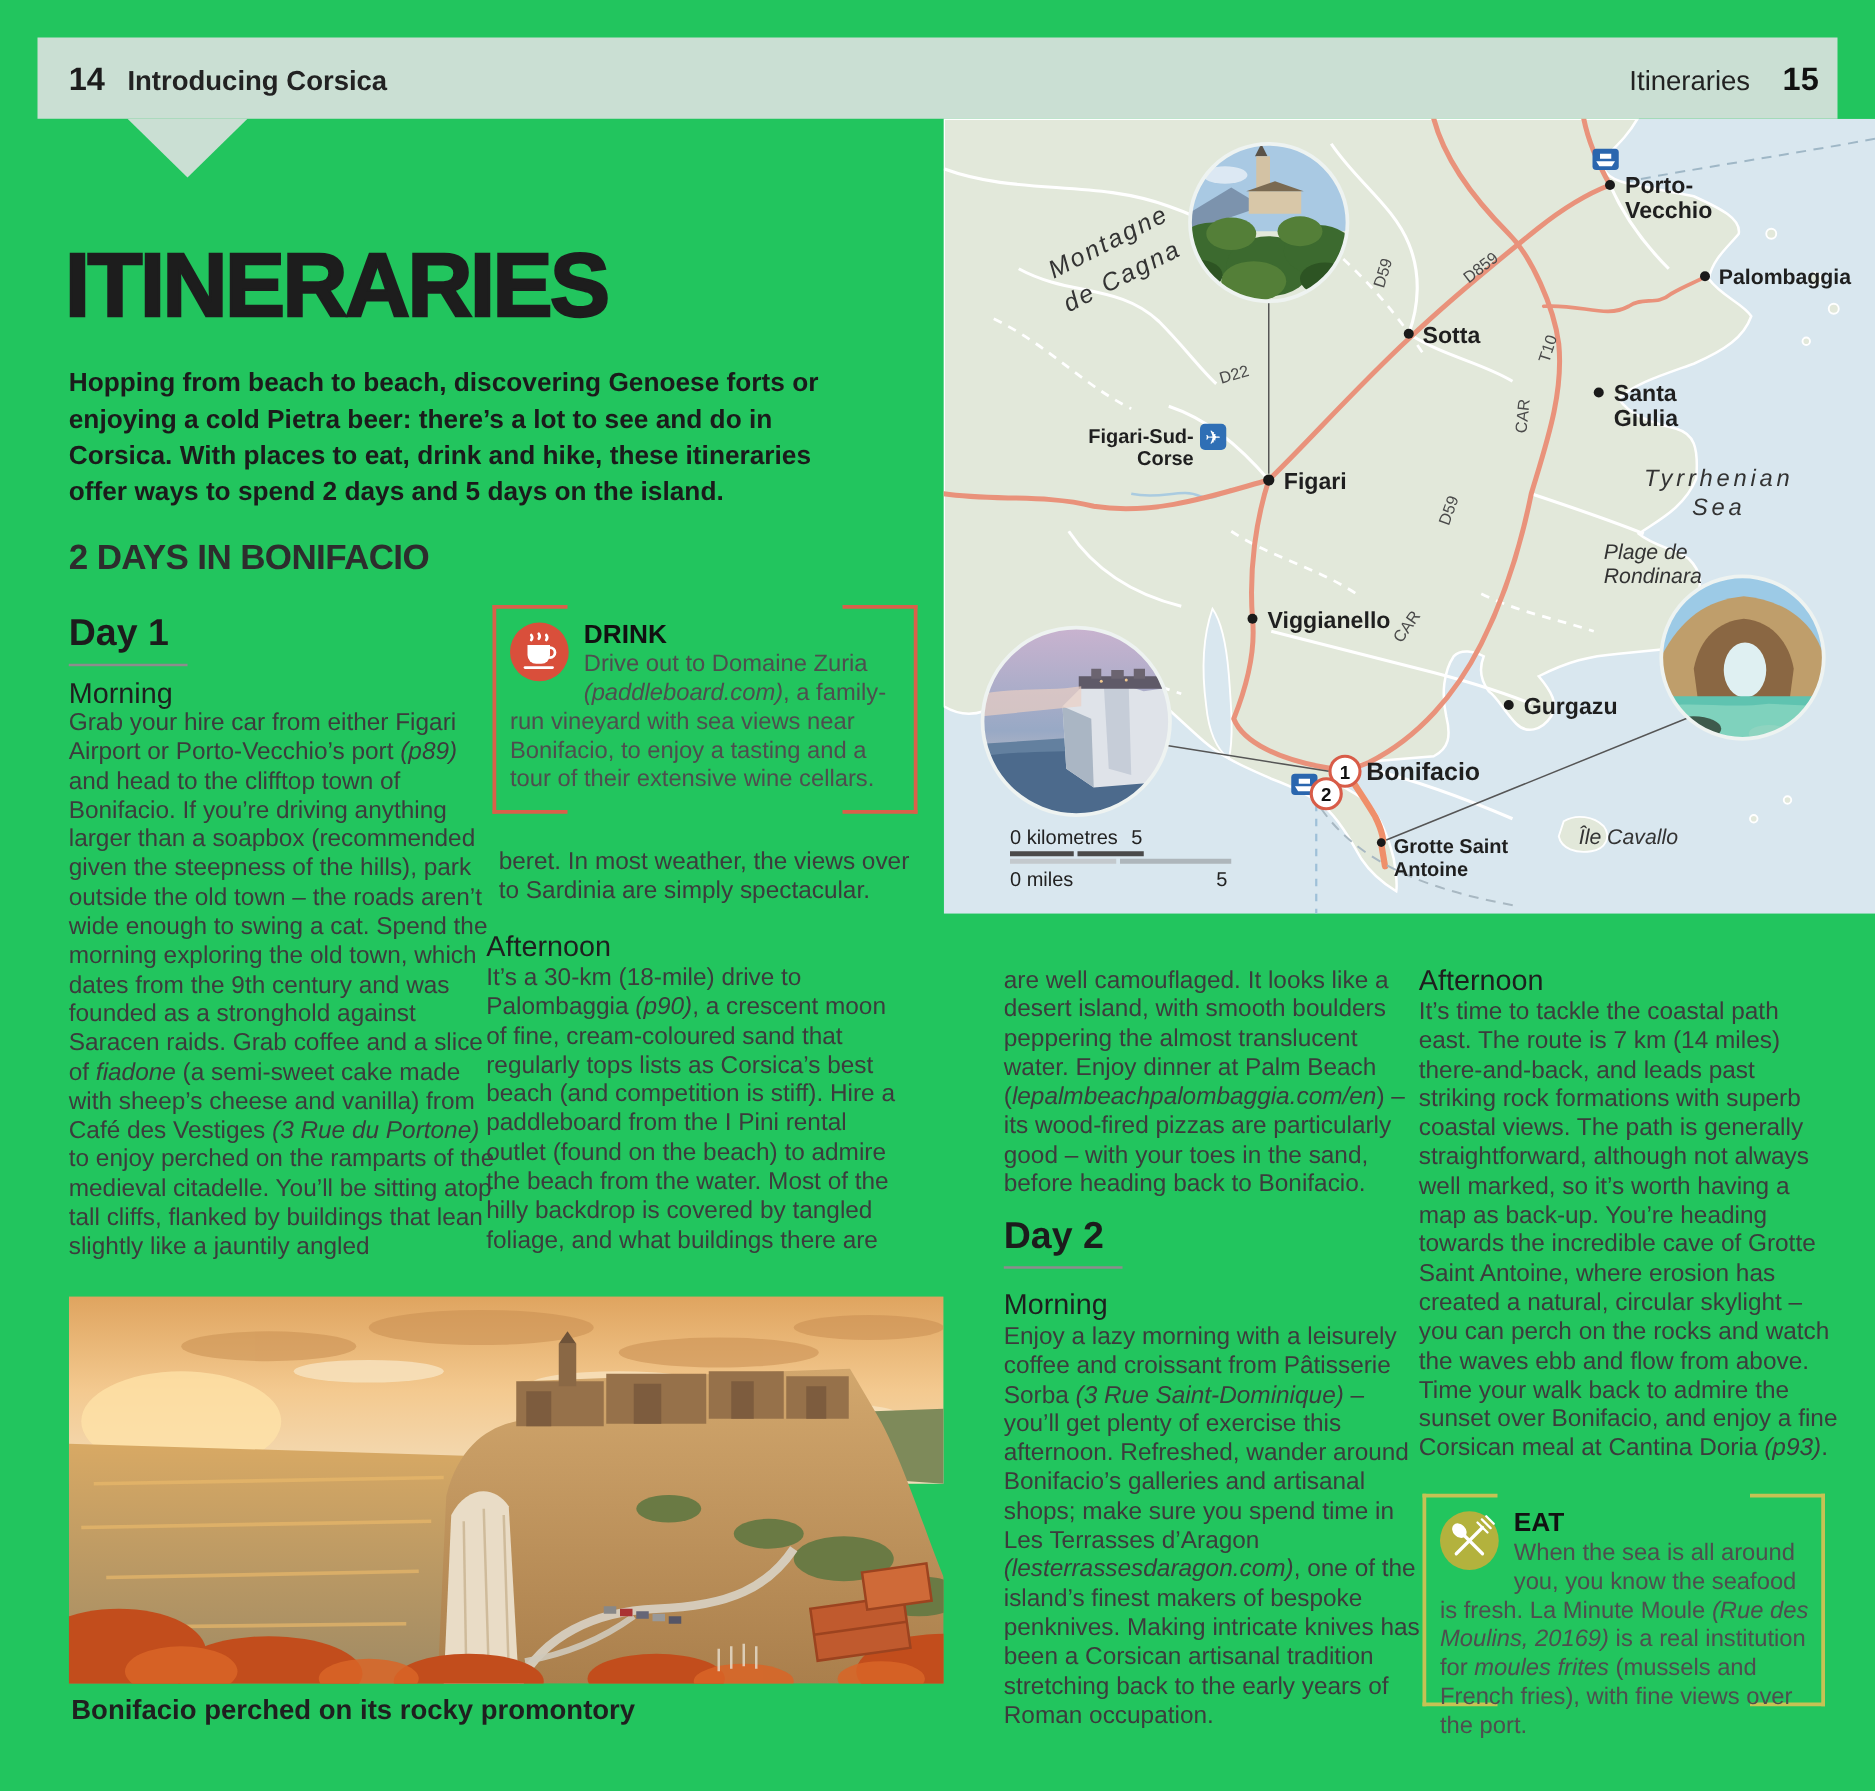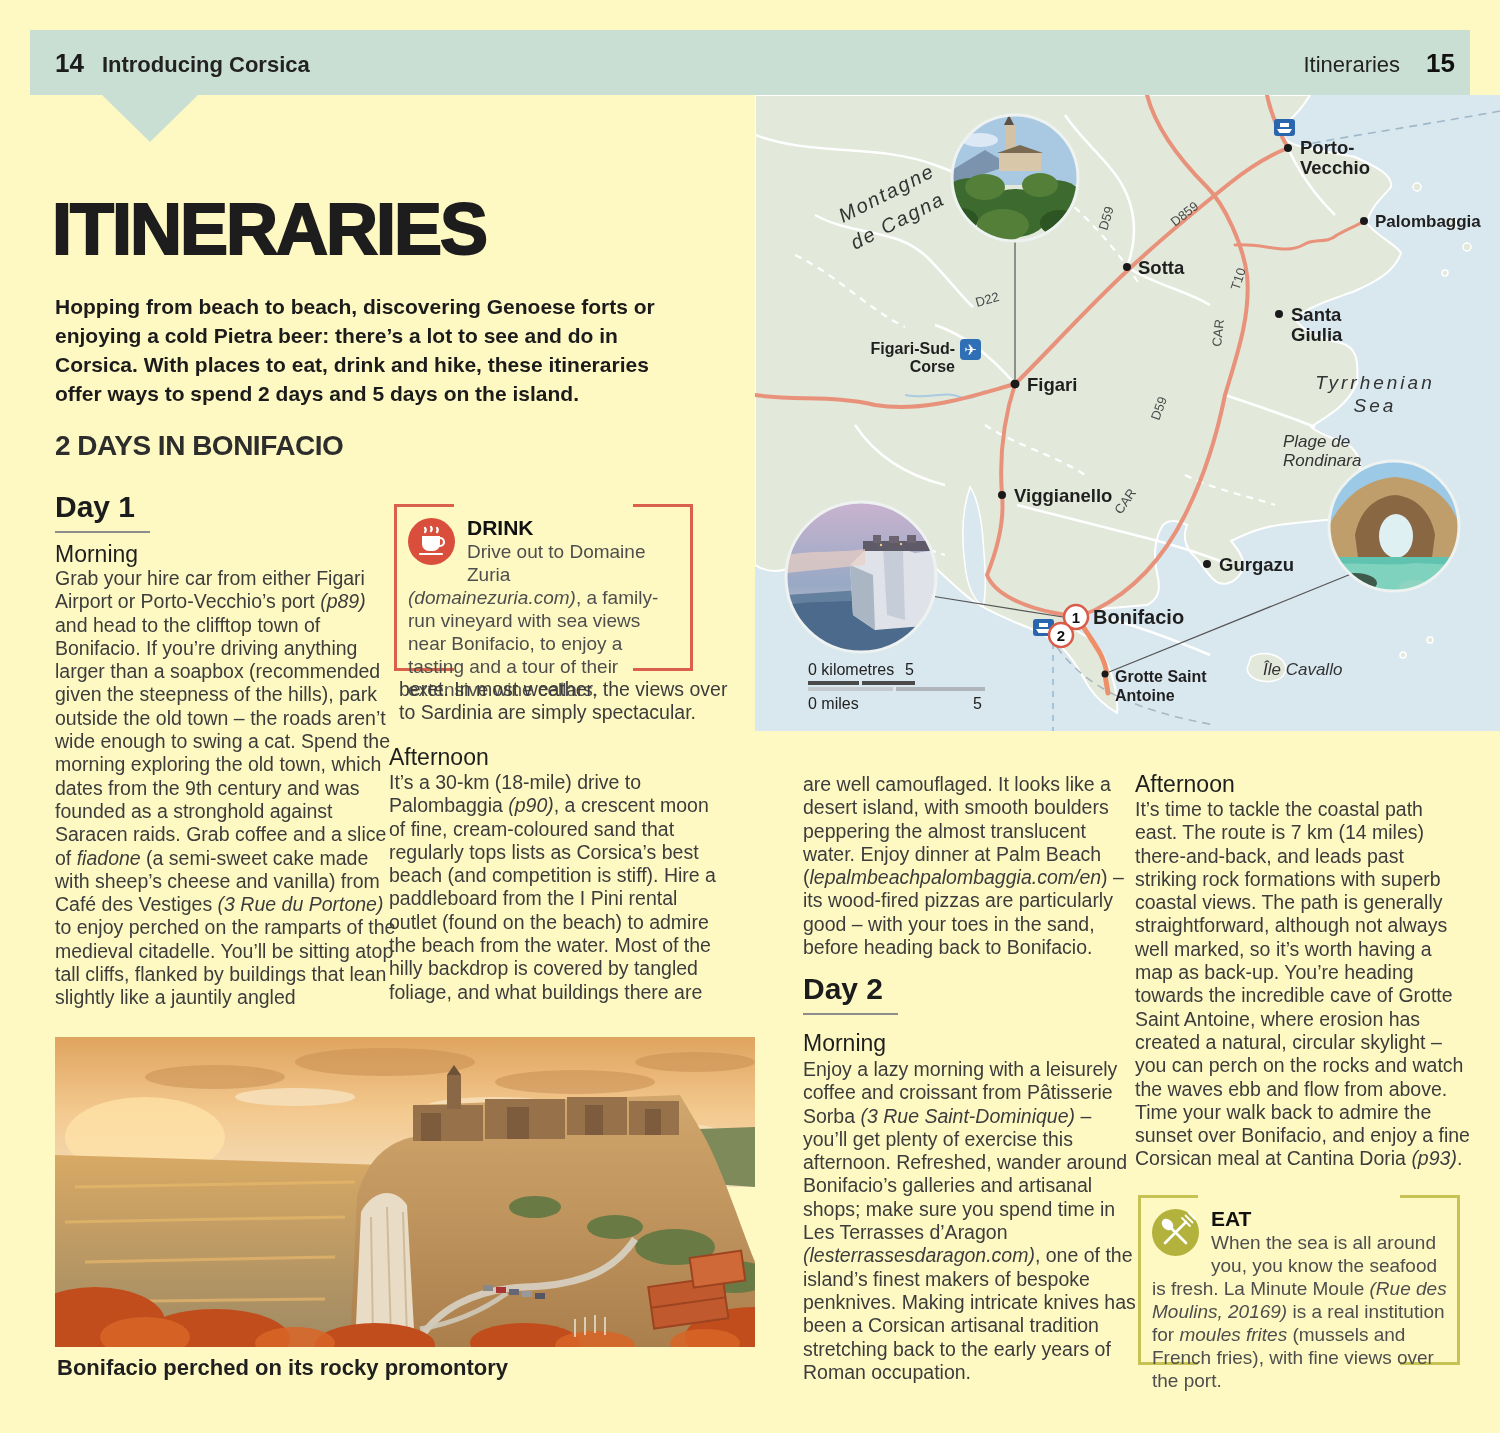--- a/index.html
+++ b/index.html
@@ -1,16 +1,16 @@
 <!DOCTYPE html>
 <html><head>
 <meta charset="utf-8">
 <style>
   html,body{margin:0;padding:0;background:#fff;}
-  .page{position:relative;width:1500px;height:1433px;background:#fef9c3;overflow:hidden;
+  .page{position:relative;width:1500px;height:1433px;background:#22c55e;overflow:hidden;
         font-family:"Liberation Sans",sans-serif;color:#3d3d3d;}
   
   .band{position:absolute;left:30px;top:30px;width:1440px;height:65px;background:#cadfd3;}
   .band-tri{position:absolute;left:102px;top:95px;width:0;height:0;
             border-left:48px solid transparent;border-right:48px solid transparent;
             border-top:47px solid #cadfd3;}
   .hdr-left{position:absolute;left:55px;top:48px;display:flex;align-items:baseline;gap:18px;}
   .hdr-left .num{font-size:26px;font-weight:700;color:#1c1c1c;}
   .hdr-left .ttl{font-size:22px;font-weight:600;color:#222;}
   .hdr-right{position:absolute;right:45px;top:48px;display:flex;align-items:baseline;gap:26px;}
@@ -65,42 +65,42 @@
   <div class="big-title">ITINERARIES</div>
   <div class="intro">Hopping from beach to beach, discovering Genoese forts or enjoying a cold Pietra beer: there’s a lot to see and do in Corsica. With places to eat, drink and hike, these itineraries offer ways to spend 2 days and 5 days on the island.</div>
   <div class="sec-head">2 DAYS IN BONIFACIO</div>
 
   <div class="day-head" style="left:55px;top:490px;">
     <span>Day 1</span><span class="rule"></span>
   </div>
   <div class="sub-head" style="left:55px;top:541px;">Morning</div>
   <div class="body-col" style="left:55px;top:567px;width:345px;">Grab your hire car from either Figari Airport or Porto-Vecchio’s port <i>(p89)</i> and head to the clifftop town of Bonifacio. If you’re driving anything larger than a soapbox (recommended given the steepness of the hills), park outside the old town – the roads aren’t wide enough to swing a cat. Spend the morning exploring the old town, which dates from the 9th century and was founded as a stronghold against Saracen raids. Grab coffee and a slice of <i>fiadone</i> (a semi-sweet cake made with sheep’s cheese and vanilla) from Café des Vestiges <i>(3 Rue du Portone)</i> to enjoy perched on the ramparts of the medieval citadelle. You’ll be sitting atop tall cliffs, flanked by buildings that lean slightly like a jauntily angled</div>
 
-  <div class="bracketFrame" style="left:394px;top:504px;width:299px;height:167px;">
+  <div class="bracketFrame" style="left:394px;top:484px;width:340px;height:167px;">
     <div class="edge bf-vl" style="background:#d9604a;"></div>
     <div class="edge bf-vr" style="background:#d9604a;"></div>
     <div class="edge bf-h bf-tl" style="background:#d9604a;"></div>
     <div class="edge bf-h bf-tr" style="background:#d9604a;"></div>
     <div class="edge bf-h bf-bl" style="background:#d9604a;"></div>
     <div class="edge bf-h bf-br" style="background:#d9604a;"></div>
     <div class="box-inner">
       <span class="box-icon" style="background:#d94f3b;">
         <svg width="47" height="47" viewBox="0 0 47 47">
           <g stroke="#fff" stroke-width="2.2" fill="none" stroke-linecap="round">
             <path d="M17 10 q1.5 2 0 4"></path>
               <path d="M23 9 q1.5 2 0 4"></path>
               <path d="M29 10 q1.5 2 0 4"></path>
             <path d="M14 18 h18 v8 a7 7 0 0 1 -7 7 h-4 a7 7 0 0 1 -7 -7 z" fill="#fff" stroke="none"></path>
             <path d="M32 20 a4 4 0 0 1 0 8" stroke="#fff" fill="none"></path>
             <path d="M12 36 h22" stroke="#fff"></path>
           </g>
         </svg>
       </span>
       <span class="box-label">DRINK</span>
-      <span>Drive out to Domaine Zuria <i>(domainezuria.com)</i>, a family-run vineyard with sea views near Bonifacio, to enjoy a tasting and a tour of their extensive wine cellars.</span>
+      <span>Drive out to Domaine Zuria <i>(paddleboard.com)</i>, a family-run vineyard with sea views near Bonifacio, to enjoy a tasting and a tour of their extensive wine cellars.</span>
     </div>
   </div>
   <div class="body-col" style="left:399px;top:678px;width:330px;">beret. In most weather, the views over to Sardinia are simply spectacular.</div>
   <div class="sub-head" style="left:389px;top:744px;">Afternoon</div>
   <div class="body-col" style="left:389px;top:771px;width:335px;">It’s a 30-km (18-mile) drive to Palombaggia <i>(p90)</i>, a crescent moon of fine, cream-coloured sand that regularly tops lists as Corsica’s best beach (and competition is stiff). Hire a paddleboard from the I Pini rental outlet (found on the beach) to admire the beach from the water. Most of the hilly backdrop is covered by tangled foliage, and what buildings there are</div>
 
   <div class="body-col" style="left:803px;top:773px;width:330px;">are well camouflaged. It looks like a desert island, with smooth boulders peppering the almost translucent water. Enjoy dinner at Palm Beach (<i>lepalmbeachpalombaggia.com/en</i>) – its wood-fired pizzas are particularly good – with your toes in the sand, before heading back to Bonifacio.</div>
   <div class="day-head" style="left:803px;top:972px;">
     <span>Day 2</span><span class="rule"></span>
   </div>

